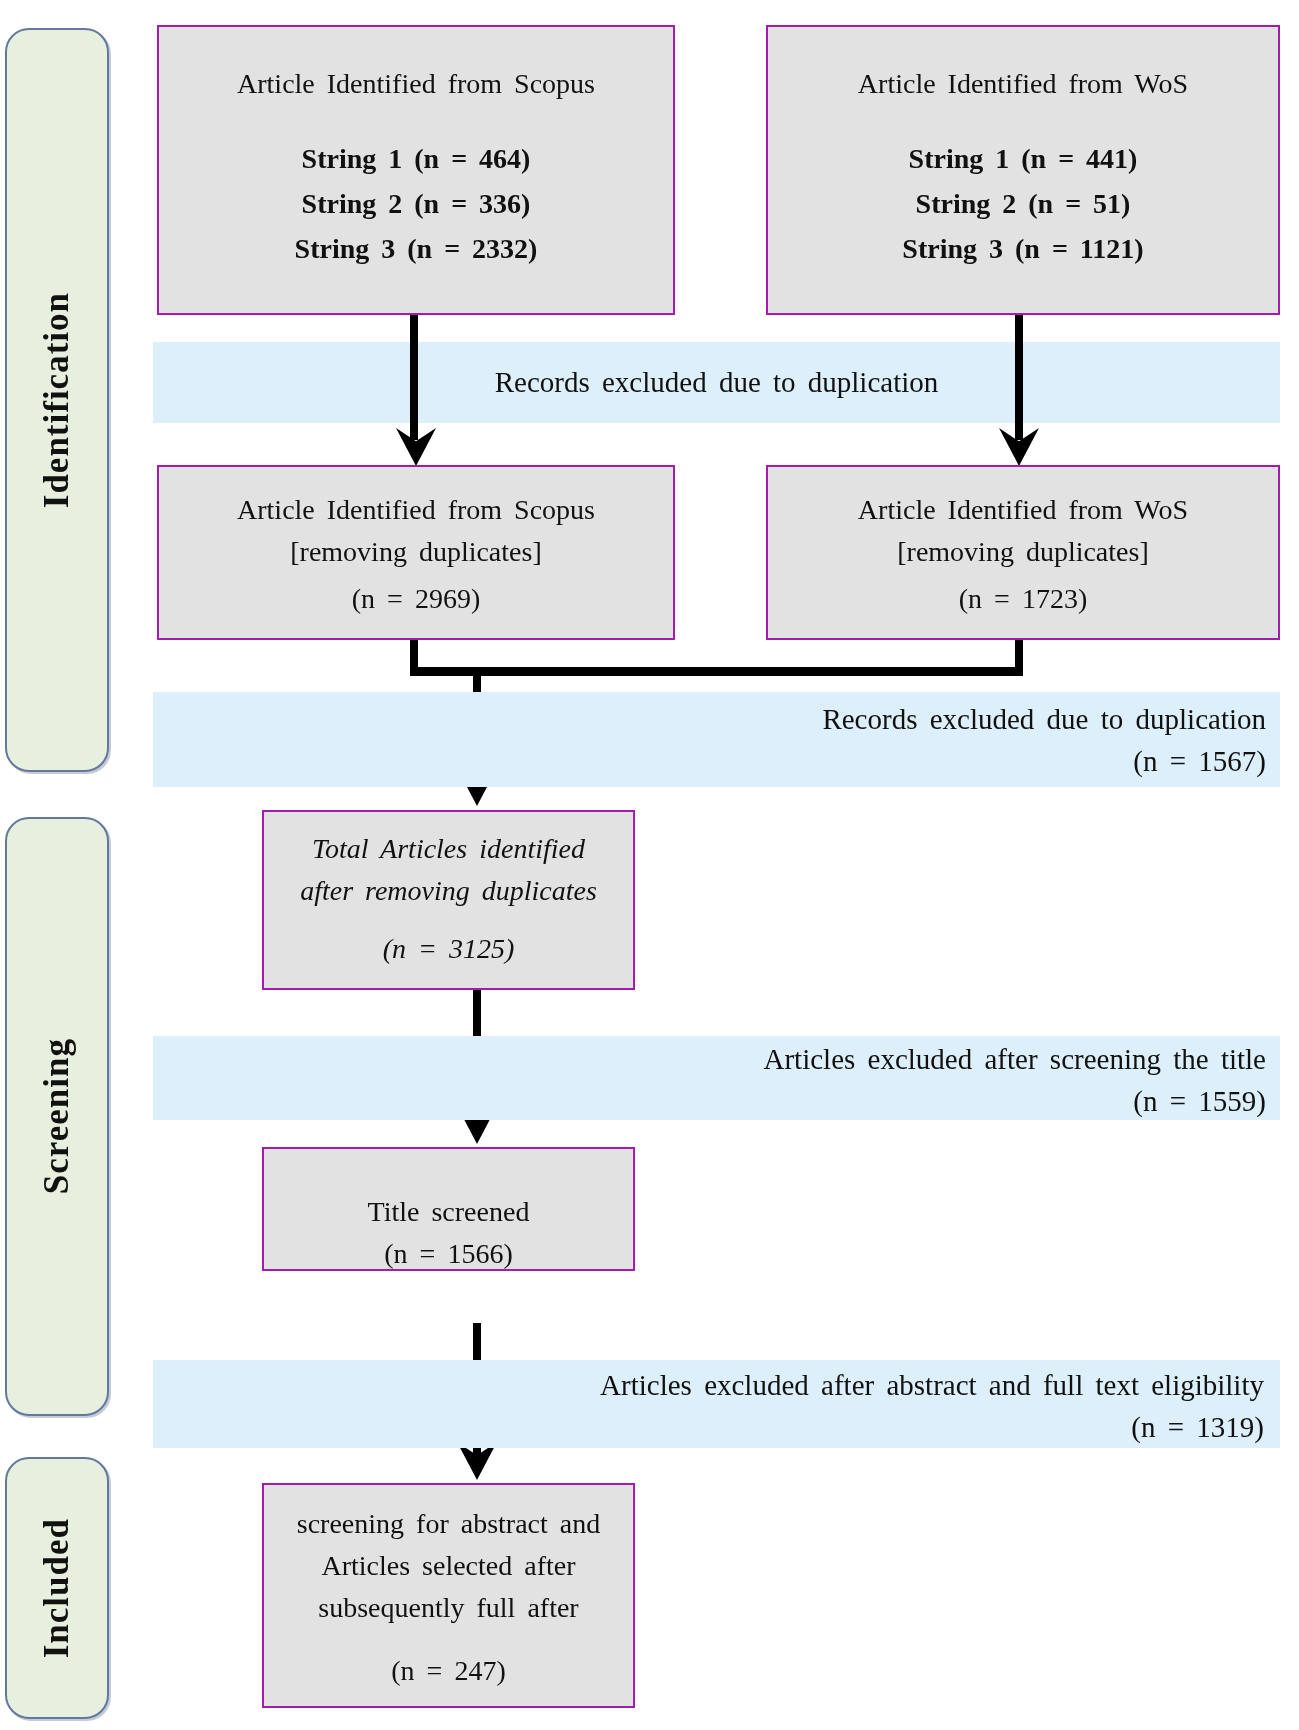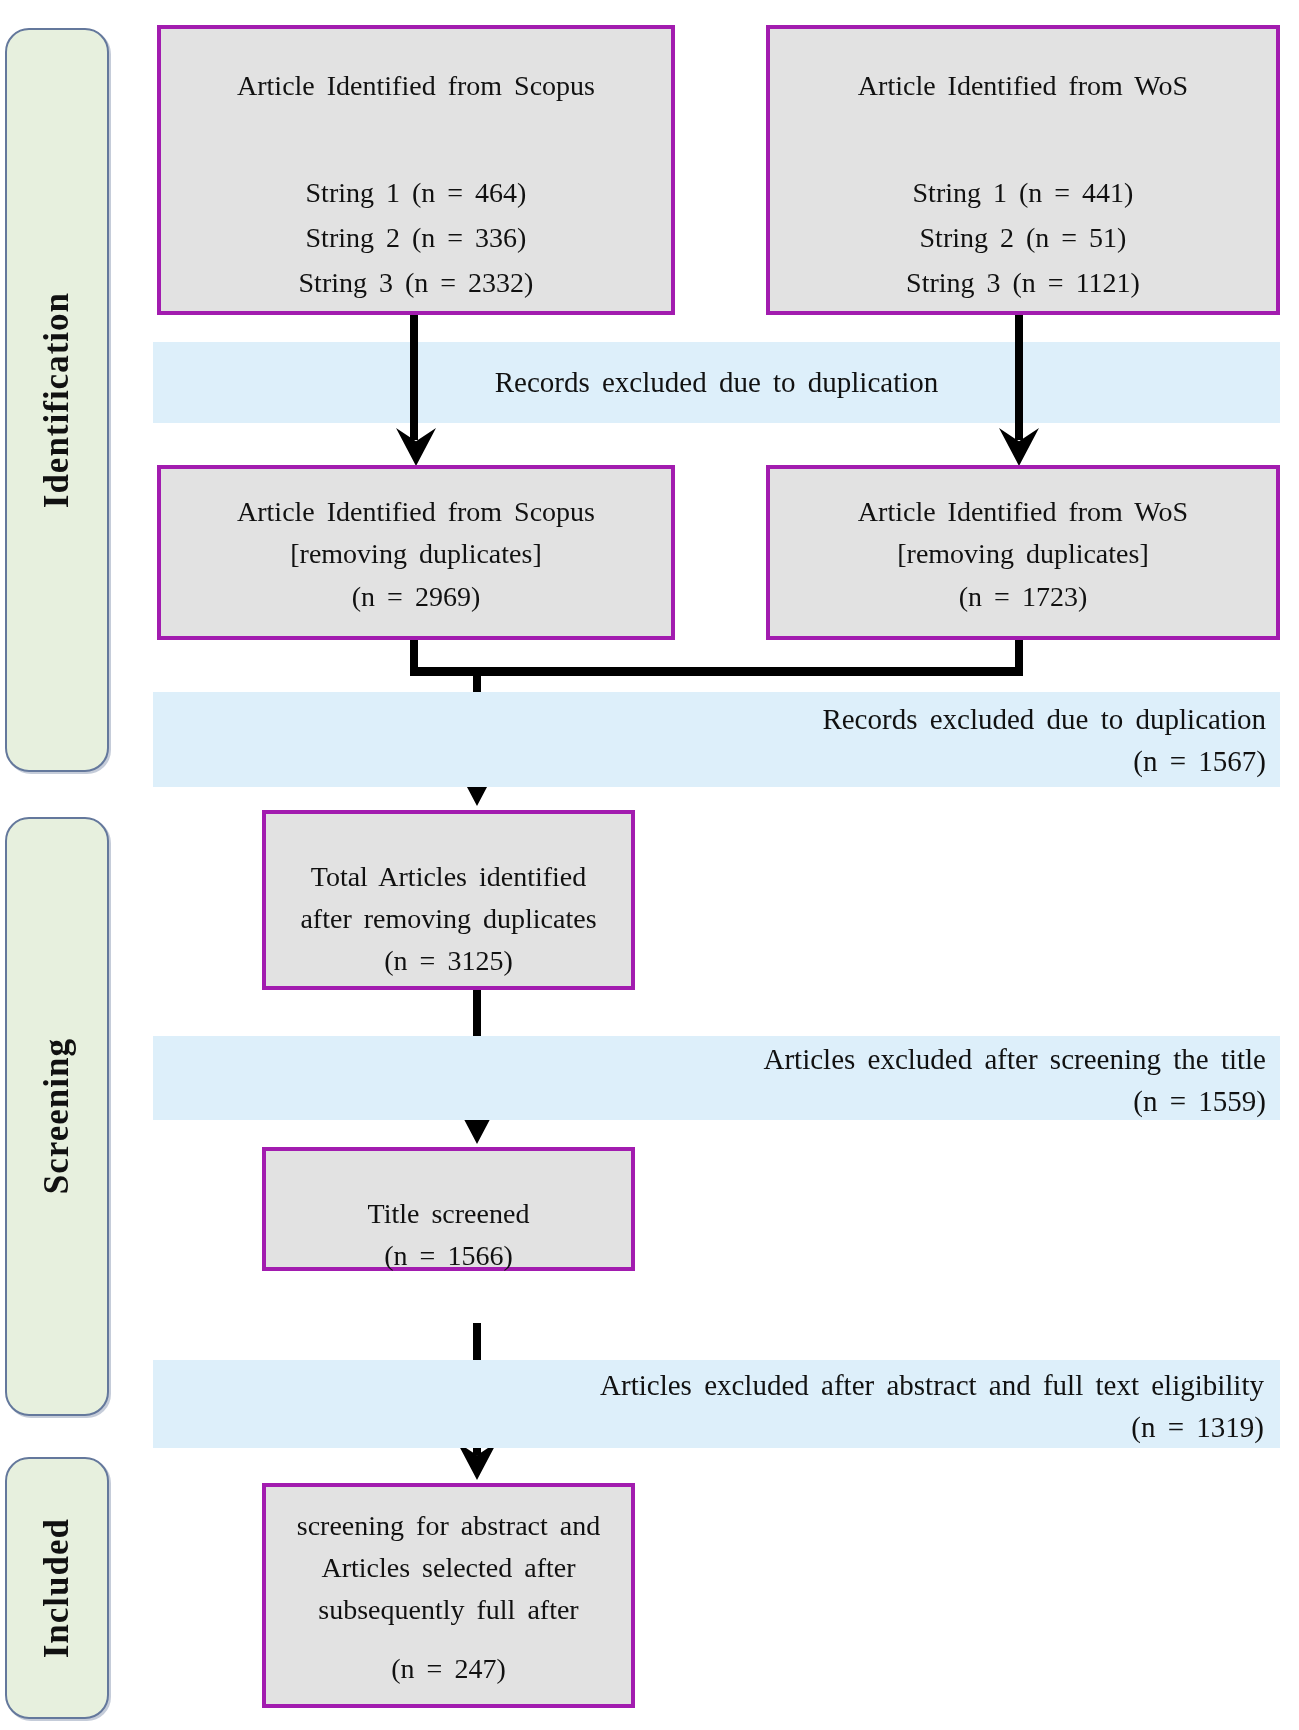--- a/index.html
+++ b/index.html
@@ -35,39 +35,39 @@
     white-space: nowrap;
   }
   .stage-identification { top: 28px;  height: 740px; }
   .stage-screening      { top: 817px; height: 595px; }
   .stage-included       { top: 1457px;height: 258px; }
 
   
   .gbox {
     position: absolute;
     background: #e2e2e2;
-    border: 4px solid #a21caf;
+    border: 2px solid #a21caf;
     box-sizing: border-box;
     display: flex;
     flex-direction: column;
     align-items: center;
     text-align: center;
     font-size: 28px;
     line-height: 1.5;
     word-spacing: 5px;
   }
   .box-a { left: 157px; top: 25px;  width: 518px; height: 290px; padding-top: 36px; }
   .box-b { left: 766px; top: 25px;  width: 514px; height: 290px; padding-top: 36px; }
   .box-c { left: 157px; top: 465px; width: 518px; height: 175px; padding-top: 22px; }
   .box-d { left: 766px; top: 465px; width: 514px; height: 175px; padding-top: 22px; }
-  .box-e { left: 262px; top: 810px; width: 373px; height: 180px; padding-top: 42px; }
+  .box-e { left: 262px; top: 810px; width: 373px; height: 180px; padding-top: 16px; font-style: italic; }
   .box-f { left: 262px; top: 1147px;width: 373px; height: 124px; padding-top: 42px; }
   .box-g { left: 262px; top: 1483px;width: 373px; height: 225px; padding-top: 18px; }
   .gbox .spacer { flex: 1; }
-  .gbox .strings { margin-top: 64px; line-height: 1.6; }
+  .gbox .strings { margin-top: 32px; line-height: 1.6; font-weight: bold; }
   .gbox .nvalue { margin-bottom: 18px; }
   .box-f .nvalue { margin-bottom: 30px; }
   .box-g .nvalue { margin-bottom: 14px; }
 
   
   .band {
     position: absolute;
     left: 153px;
     width: 1127px;
     background: #ddeffa;

